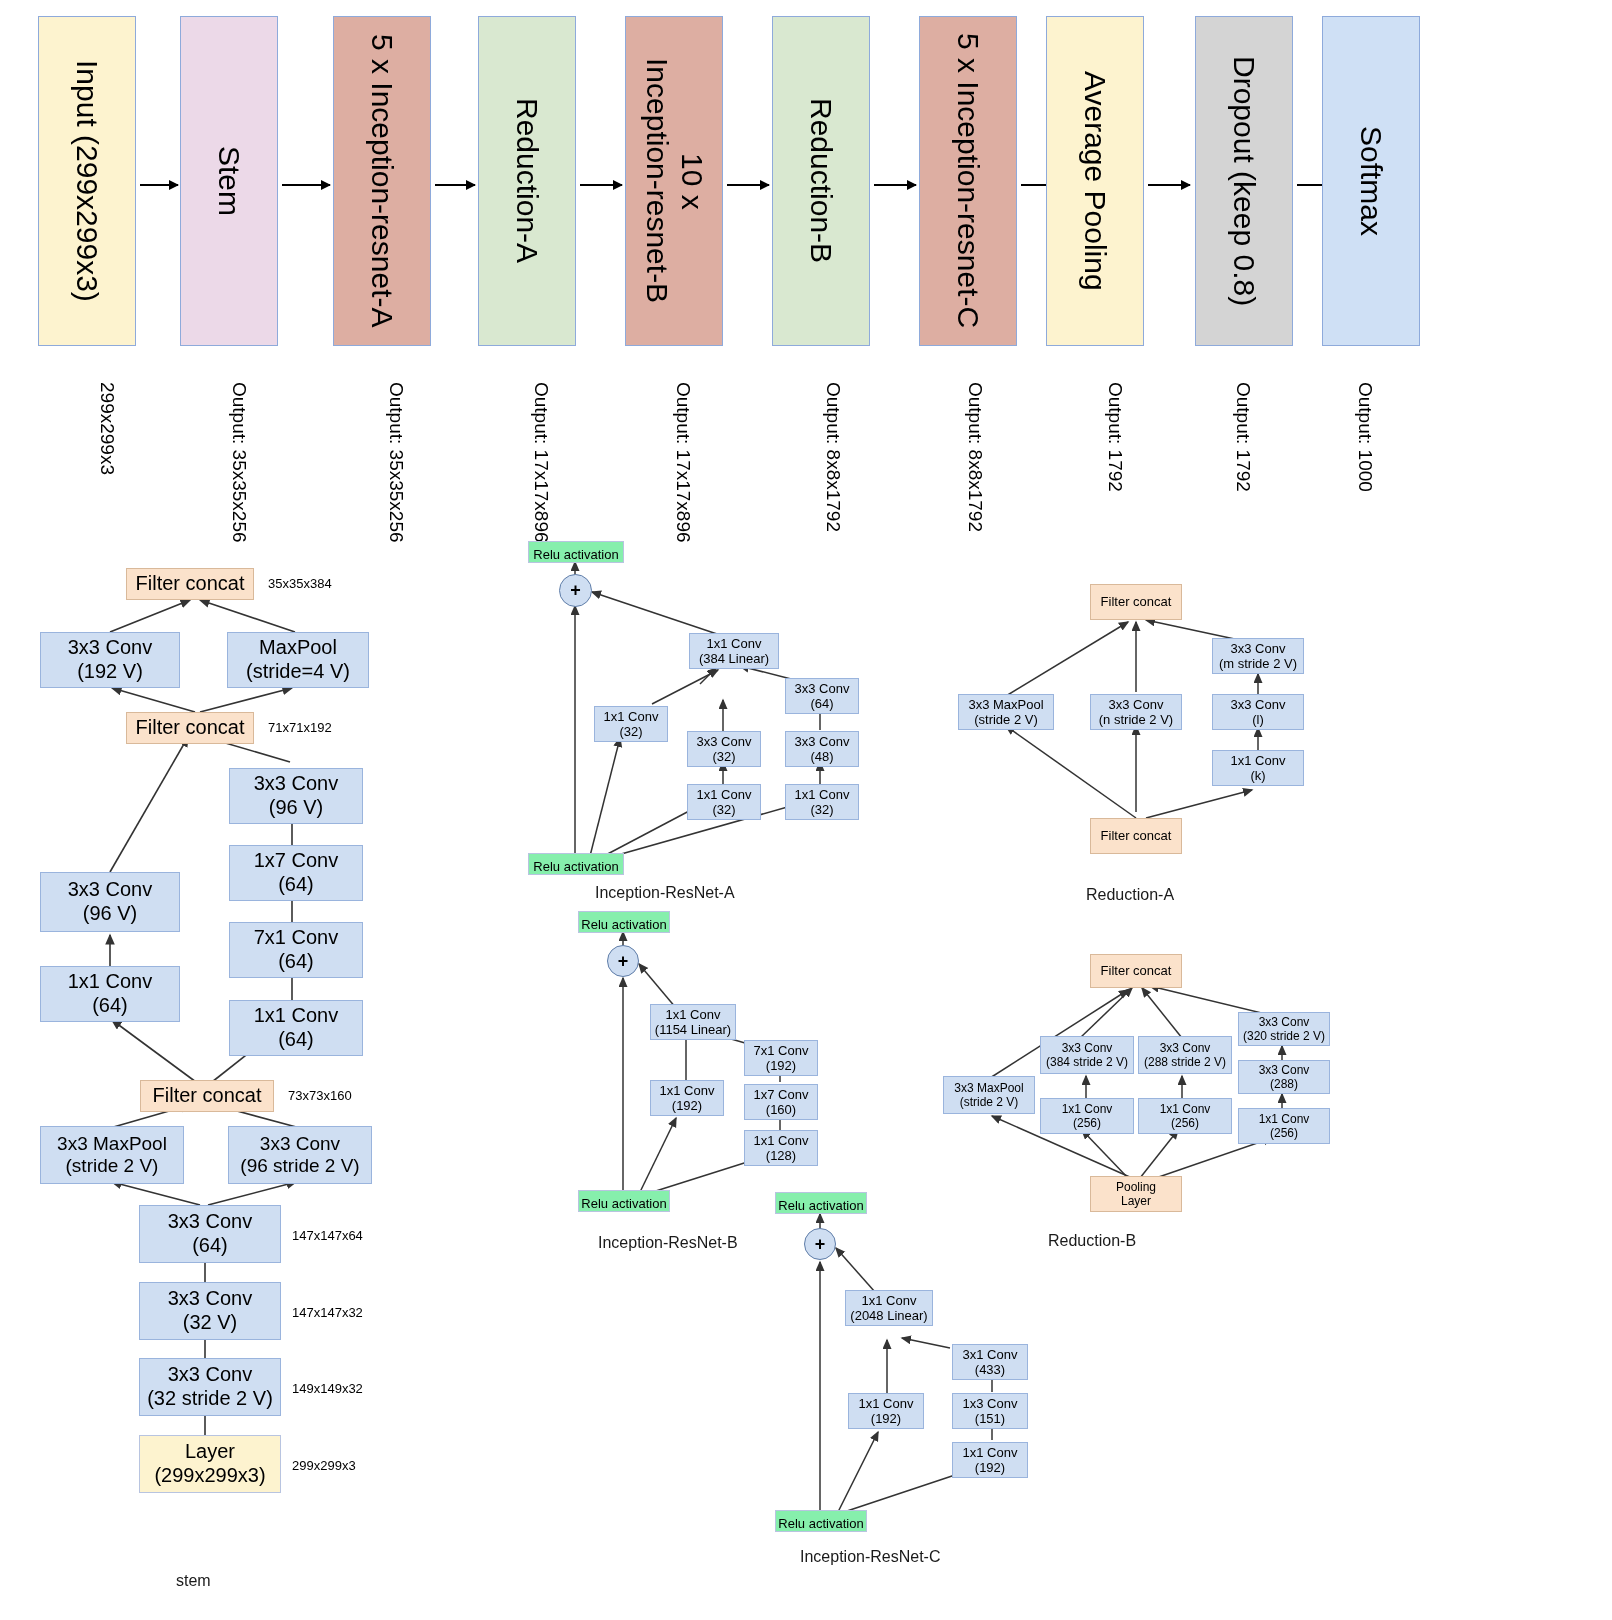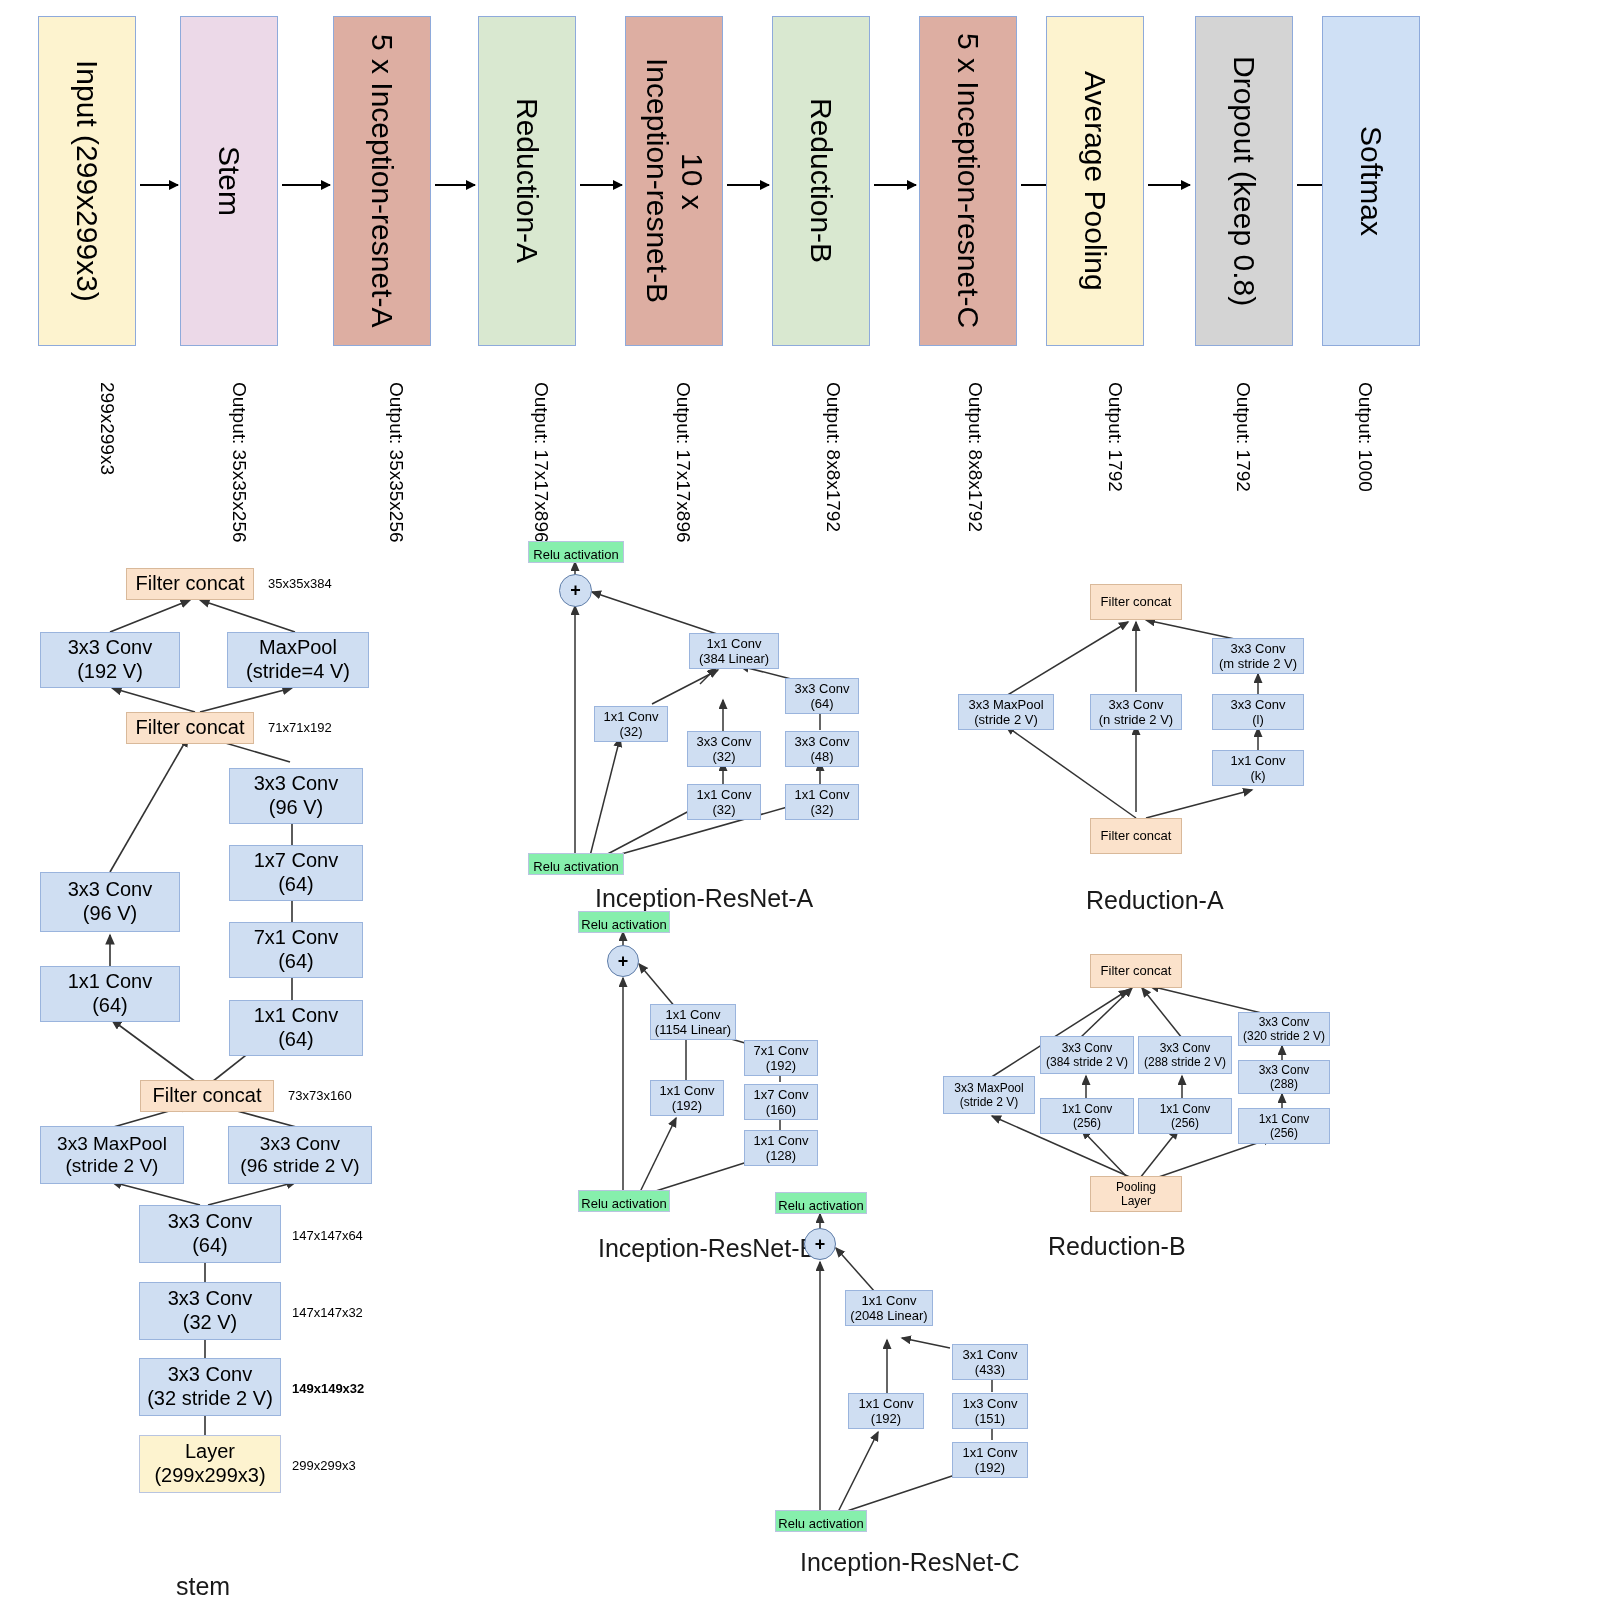--- a/index.html
+++ b/index.html
@@ -78,21 +78,21 @@
     font-weight: bold; color: #000;
   }
   .side-label {
     position: absolute;
     font-size: 13px;
     color: #000;
     white-space: nowrap;
   }
   .caption {
     position: absolute;
-    font-size: 25px;
+    font-size: 16px;
     color: #1a1a1a;
     white-space: nowrap;
   }
   .edges { position: absolute; left: 0; top: 0; pointer-events: none; }
 </style>
 </head>
 <body>
 
 <div id="page">
 
@@ -251,21 +251,21 @@
     <div class="side-label" style="left:292px; top:1228px;">147x147x64</div>
 
     <div class="node" style="left:139px; top:1282px; width:142px; height:58px; font-size:20px;">
       <span>3x3 Conv
 (32 V)</span></div>
     <div class="side-label" style="left:292px; top:1305px;">147x147x32</div>
 
     <div class="node" style="left:139px; top:1358px; width:142px; height:58px; font-size:20px;">
       <span>3x3 Conv
 (32 stride 2 V)</span></div>
-    <div class="side-label" style="left:292px; top:1381px;font-weight:bold;">149x149x32</div>
+    <div class="side-label" style="left:292px; top:1381px;">149x149x32</div>
 
     <div class="node input" style="left:139px; top:1435px; width:142px; height:58px; font-size:20px;">
       <span>Layer
 (299x299x3)</span></div>
     <div class="side-label" style="left:292px; top:1458px;">299x299x3</div>
 
     <div class="caption" style="left:176px; top:1572px;">stem</div>
   </div>
 
   <div>

